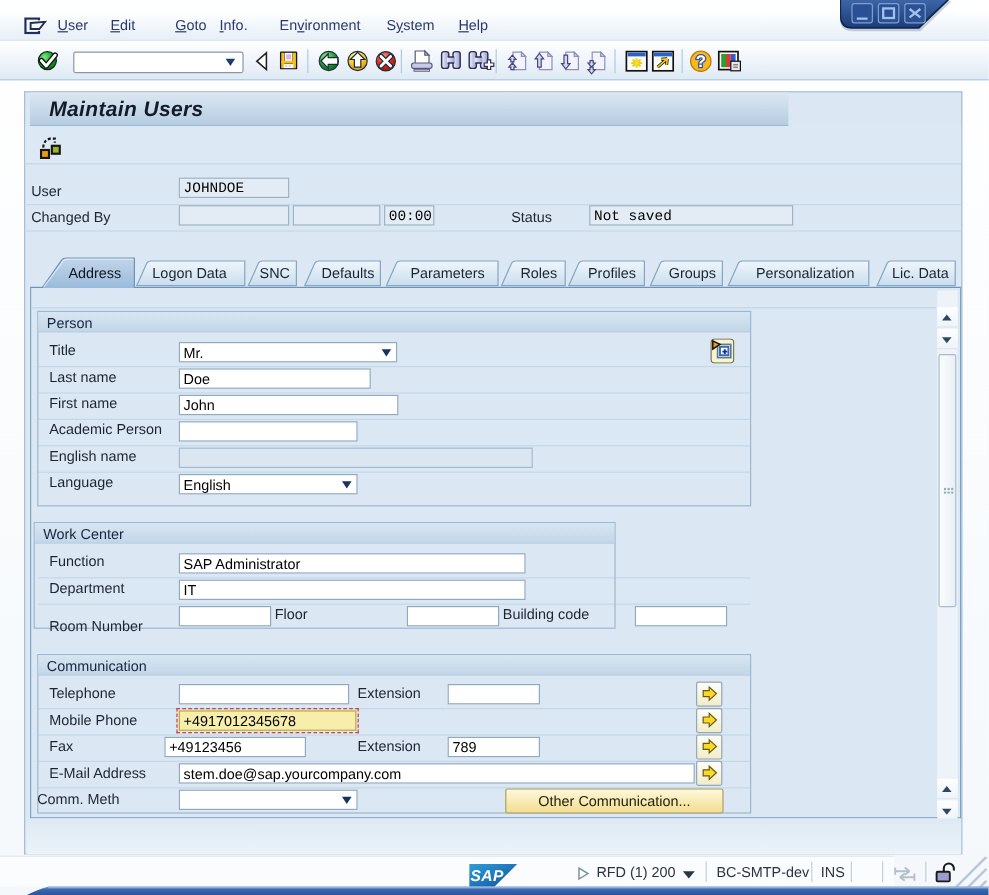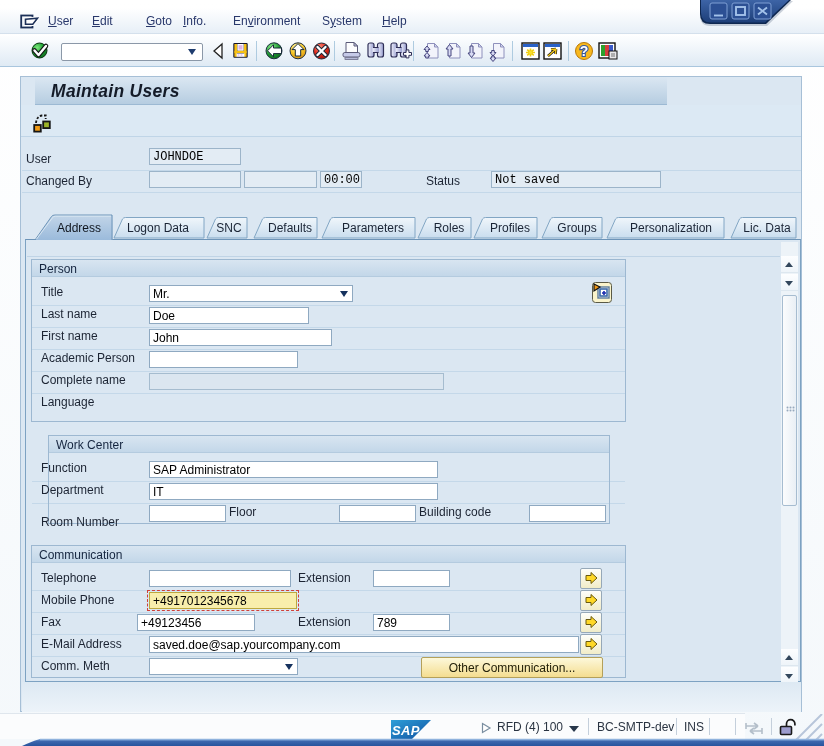--- a/index.html
+++ b/index.html
@@ -16,21 +16,21 @@
 #toolbar { left:0; top:36px; width:824px; height:31px;
   background:linear-gradient(#fdfeff,#dfeaf4); border-bottom:1px solid #a9c6de; }
 #cmdfield { position:absolute; left:61px; top:7px; width:142px; height:18px; background:#fff;
   border:1px solid #8b98a8; border-radius:2px; }
 #cmdfield .arr { position:absolute; right:6px; top:5px; width:0; height:0;
   border-left:4px solid transparent; border-right:4px solid transparent; border-top:6px solid #1e3c6e; }
 .tsep { position:absolute; top:5px; width:1px; height:20px; background:#aecbe0; }
 
 #mainpanel { left:20px; top:76px; width:782px; height:636px; background:#dbe7f2;
   border:1px solid #a6bfd6; }
-#titlebar { left:14px; top:0; width:632px; height:28px;
+#titlebar { left:4px; top:0; width:632px; height:28px;
   background:linear-gradient(#dbe7f2,#b6cde1); border-bottom:1px solid #9cb9d3; }
 #titlebar span { position:absolute; left:16px; top:4px; font-size:17.5px; font-weight:bold;
   font-style:italic; color:#141b28; letter-spacing:0.3px; }
 #appstrip { left:0; top:28px; width:780px; height:32px; background:#dce9f4;
   border-bottom:1px solid #c0d5e7; }
 
 .hline { position:absolute; height:1px; background:#c4d8e9; }
 .lbl { position:absolute; font-size:12px; color:#1c2433; white-space:nowrap; }
 .inp { position:absolute; height:17px; background:#ffffff; border:1px solid #8fa9c1;
   font-size:12px; color:#000; padding:1px 3px 0 3px; white-space:nowrap; overflow:hidden; }
@@ -281,40 +281,41 @@
       <div class="hline" style="left:6px;top:394px;width:593px"></div>
       <div class="hline" style="left:6px;top:416px;width:593px"></div>
       <div class="hline" style="left:1px;top:16px;width:753px;background:#c0d4e6"></div>
 
       <div class="gbox" style="left:5px;top:19px;width:595px;height:163px">
         <div class="ghead">
             <span>Person</span>
           </div>
       </div>
       <span class="lbl" style="left:15px;top:45px">Title</span>
-      <div class="inp combo" style="left:123px;top:45px;width:204px">Mr.<div class="arr"></div></div>
+      <div class="inp combo" style="left:123px;top:45px;width:182px">Mr.<div class="arr"></div></div>
       <span class="lbl" style="left:15px;top:67px">Last name</span>
       <div class="inp" style="left:123px;top:67px;width:160px">Doe</div>
       <span class="lbl" style="left:15px;top:89px">First name</span>
       <div class="inp" style="left:123px;top:89px;width:183px">John</div>
       <span class="lbl" style="left:15px;top:111px">Academic Person</span>
       <div class="inp" style="left:123px;top:111px;width:149px"></div>
-      <span class="lbl" style="left:15px;top:133px">Complete name</span>
+      <span class="lbl" style="left:15px;top:133px">English name</span>
       <div class="inp dis" style="left:123px;top:133px;width:295px"></div>
       <span class="lbl" style="left:15px;top:155px">Language</span>
+      <div class="inp combo" style="left:123px;top:155px;width:149px">English<div class="arr"></div></div>
 
       <svg class="abs" style="left:566px;top:42px" width="20" height="21" viewBox="0 0 20 21">
         <rect x="0.5" y="0.5" width="19" height="20" rx="3" fill="#faf4cc" stroke="#5a5a46"></rect>
         <rect x="6" y="5" width="11" height="11" fill="#fff" stroke="#5a7a9a" stroke-width="1.4"></rect>
         <rect x="8" y="7" width="7" height="7" fill="none" stroke="#3a6aa8" stroke-width="1.6"></rect>
         <path d="M10 11 h4 m-2 -2 v4" stroke="#1a2ab0" stroke-width="1.6"></path>
         <path d="M2 2 l6 3 l-6 4 z" fill="#f09818" stroke="#111" stroke-width="1.2"></path>
       </svg>
 
-      <div class="gbox" style="left:22px;top:195px;width:562px;height:89px">
+      <div class="gbox" style="left:2px;top:195px;width:485px;height:89px">
         <div class="ghead">
             <span>Work Center</span>
           </div>
       </div>
       <span class="lbl" style="left:15px;top:221px">Function</span>
       <div class="inp" style="left:123px;top:221px;width:289px">SAP Administrator</div>
       <span class="lbl" style="left:15px;top:243px">Department</span>
       <div class="inp" style="left:123px;top:243px;width:289px">IT</div>
       <span class="lbl" style="left:15px;top:275px">Room Number</span>
       <div class="inp" style="left:123px;top:265px;width:77px"></div>
@@ -332,22 +333,22 @@
       <div class="inp" style="left:123px;top:330px;width:142px"></div>
       <span class="lbl" style="left:272px;top:331px">Extension</span>
       <div class="inp" style="left:347px;top:330px;width:77px"></div>
       <span class="lbl" style="left:15px;top:353px">Mobile Phone</span>
       <div class="inp" style="left:123px;top:352px;width:148px;background:#f8eeac;border-color:#bca83e;outline:1px dashed #d04038;outline-offset:1px">+4917012345678</div>
       <span class="lbl" style="left:15px;top:375px">Fax</span>
       <div class="inp" style="left:111px;top:374px;width:118px">+49123456</div>
       <span class="lbl" style="left:272px;top:375px">Extension</span>
       <div class="inp" style="left:347px;top:374px;width:77px">789</div>
       <span class="lbl" style="left:15px;top:397px">E-Mail Address</span>
-      <div class="inp" style="left:123px;top:396px;width:430px">saved.doe@sap.yourcompany.com</div>
-      <span class="lbl" style="left:15px;top:419px">Comm. Meth</span>
+      <div class="inp" style="left:123px;top:396px;width:430px">stem.doe@sap.yourcompany.com</div>
+      <span class="lbl" style="left:5px;top:419px">Comm. Meth</span>
       <div class="inp combo" style="left:123px;top:418px;width:149px">
           <div class="arr"></div>
         </div>
       <div class="commbtn" style="left:395px;top:417px;width:182px;height:21px;padding-top:3px">Other Communication...</div>
 
       <div class="arrbtn" style="left:554px;top:328px"></div>
       <div class="arrbtn" style="left:554px;top:350px"></div>
       <div class="arrbtn" style="left:554px;top:372px"></div>
       <div class="arrbtn" style="left:554px;top:394px"></div>
       <svg class="abs" style="left:554px;top:328px" width="22" height="88" viewBox="0 0 22 88">
@@ -444,21 +445,21 @@
           <stop offset="0" stop-color="#2e9fd8"></stop>
             <stop offset="1" stop-color="#1050a0"></stop>
         </linearGradient>
       </defs>
       <path d="M0 0 H40 L21 19 H0 Z" fill="url(#sapg)"></path>
       <text x="1" y="14.5" font-size="13" font-weight="bold" font-style="italic" fill="#fff" font-family="Liberation Sans" letter-spacing="0.4">SAP</text>
     </svg>
     <svg class="abs" style="left:481px;top:8px" width="11" height="12" viewBox="0 0 11 12">
       <path d="M1.5 1.5 L9 6 L1.5 10.5 Z" fill="#fff" stroke="#7a8ea0" stroke-width="1.2"></path>
     </svg>
-    <span class="stext" style="left:497px">RFD (4) 100</span>
+    <span class="stext" style="left:497px">RFD (1) 200</span>
     <svg class="abs" style="left:568px;top:11px" width="12" height="8" viewBox="0 0 12 8">
       <path d="M1 1 L11 1 L6 7 Z" fill="#28374a"></path>
     </svg>
     <div class="ssep" style="left:588px"></div>
     <span class="stext" style="left:597px">BC-SMTP-dev</span>
     <div class="ssep" style="left:676px"></div>
     <span class="stext" style="left:684px">INS</span>
     <div class="ssep" style="left:709px"></div>
     <div class="ssep" style="left:735px"></div>
     <svg class="abs" style="left:744px;top:7px" width="20" height="15" viewBox="0 0 20 15">

